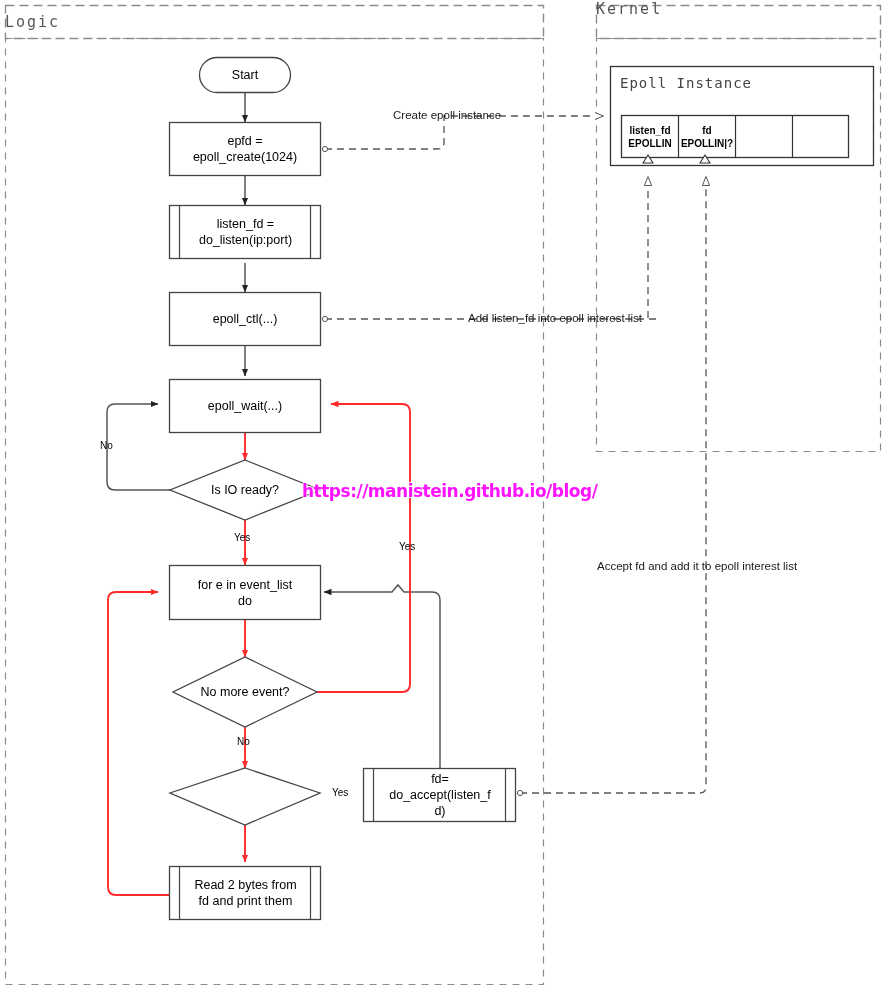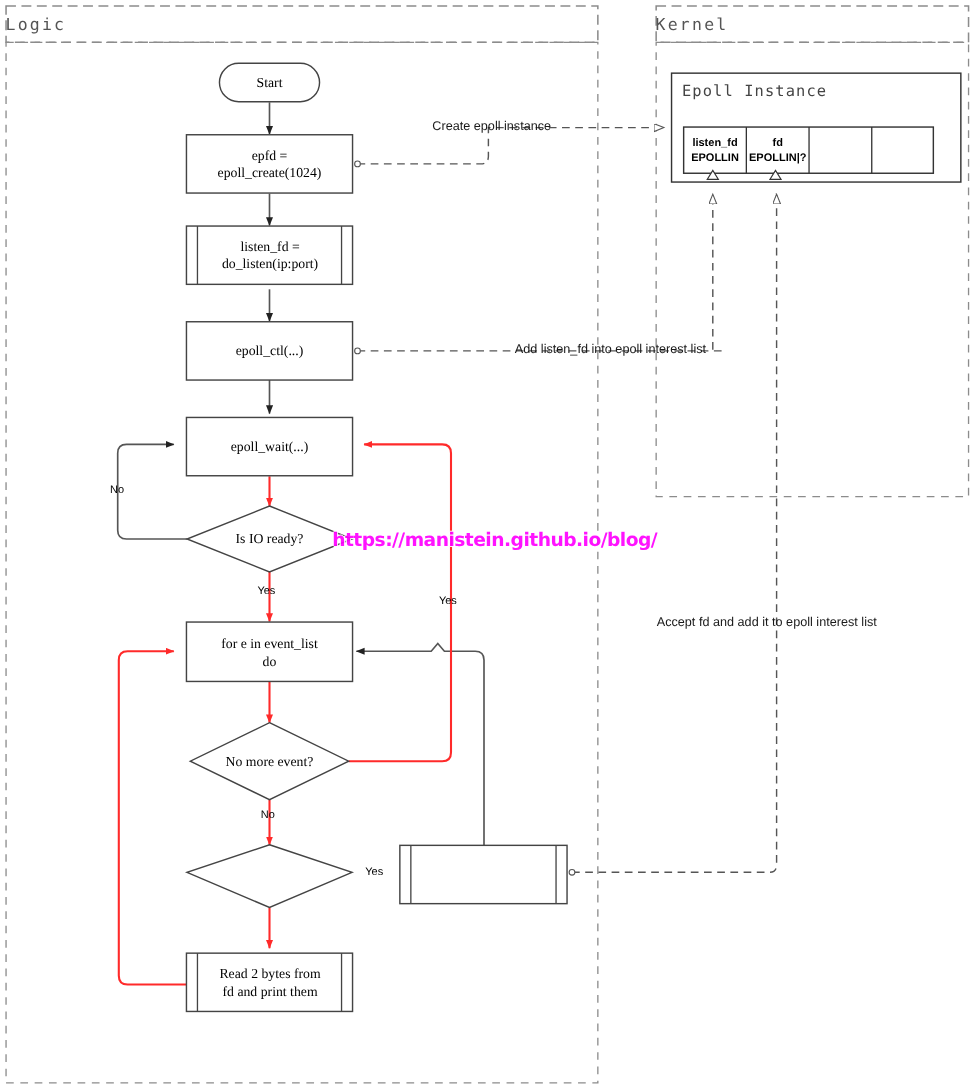--- a/index.html
+++ b/index.html
@@ -5,21 +5,21 @@
   html,body{margin:0;padding:0;background:#ffffff;}
   body{font-family:"Liberation Sans",sans-serif;}
   #stage{position:relative;width:886px;height:988px;background:#fff;overflow:hidden;}
   svg{position:absolute;left:0;top:0;}
   .lane-title{
     position:absolute;font-family:"DejaVu Sans Mono","Liberation Mono",monospace;
     font-size:15px;color:#555;letter-spacing:2px;text-align:left;
   }
   .node-txt{
     position:absolute;display:flex;align-items:center;justify-content:center;
-    font-family:Liberation Serif, serif;
+    font-family:Liberation Sans, sans-serif;
     font-size:12.5px;color:#000;line-height:16px;text-align:center;
     white-space:pre-line;pointer-events:none;
   }
   .edge-lbl{
     position:absolute;font-family:"Liberation Sans",sans-serif;font-size:10px;
     color:#000;white-space:nowrap;
   }
   .ann{
     position:absolute;font-family:"Liberation Sans",sans-serif;font-size:11.5px;
     color:#1a1a1a;white-space:nowrap;
@@ -162,33 +162,36 @@
       <path d="M705,176 L705,176"></path>
     </g>
 
     <g>
       <path d="M643,163 L653,163 L648,155 z" fill="#fff" stroke="#333" stroke-width="1.1"></path>
       <path d="M700,163 L710,163 L705,155 z" fill="#fff" stroke="#333" stroke-width="1.1"></path>
     </g>
   </svg>
 
   <div class="lane-title" style="left:5px;top:13px;width:538px;">Logic</div>
-  <div class="lane-title" style="left:596px;top:13px;width:284px;">Kernel</div>
+  <div class="lane-title" style="left:596px;top:0;width:284px;">Kernel</div>
 
   <div class="node-txt" style="left:199px;top:57px;width:92px;height:36px;">Start</div>
   <div class="node-txt" style="left:169px;top:122px;width:152px;height:54px;">epfd =
 epoll_create(1024)</div>
   <div class="node-txt" style="left:180px;top:205px;width:131px;height:54px;">listen_fd =
 do_listen(ip:port)</div>
   <div class="node-txt" style="left:169px;top:292px;width:152px;height:54px;">epoll_ctl(...)</div>
   <div class="node-txt" style="left:169px;top:379px;width:152px;height:54px;">epoll_wait(...)</div>
   <div class="node-txt" style="left:175px;top:474px;width:140px;height:32px;">Is IO ready?</div>
   <div class="node-txt" style="left:169px;top:565px;width:152px;height:55px;">for e in event_list
 do</div>
   <div class="node-txt" style="left:178px;top:676px;width:134px;height:32px;">No more event?</div>
+  <div class="node-txt" style="left:374px;top:768px;width:132px;height:54px;">fd=
+do_accept(listen_f
+d)</div>
   <div class="node-txt" style="left:180px;top:866px;width:131px;height:54px;">Read 2 bytes from
 fd and print them</div>
 
   <div class="edge-lbl" style="left:100px;top:440px;">No</div>
   <div class="edge-lbl" style="left:234px;top:532px;">Yes</div>
   <div class="edge-lbl" style="left:399px;top:541px;">Yes</div>
   <div class="edge-lbl" style="left:237px;top:736px;">No</div>
   <div class="edge-lbl" style="left:332px;top:787px;">Yes</div>
 
   <div class="ann" style="left:393px;top:109px;">Create epoll instance</div>

